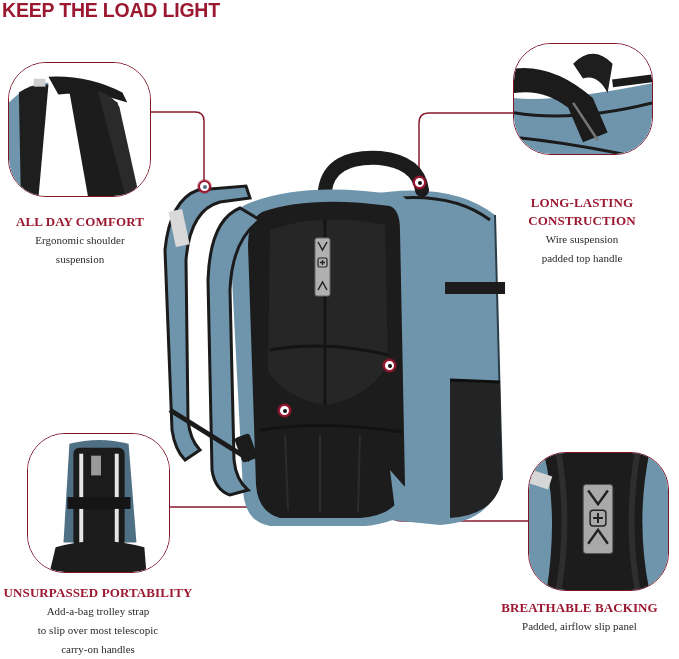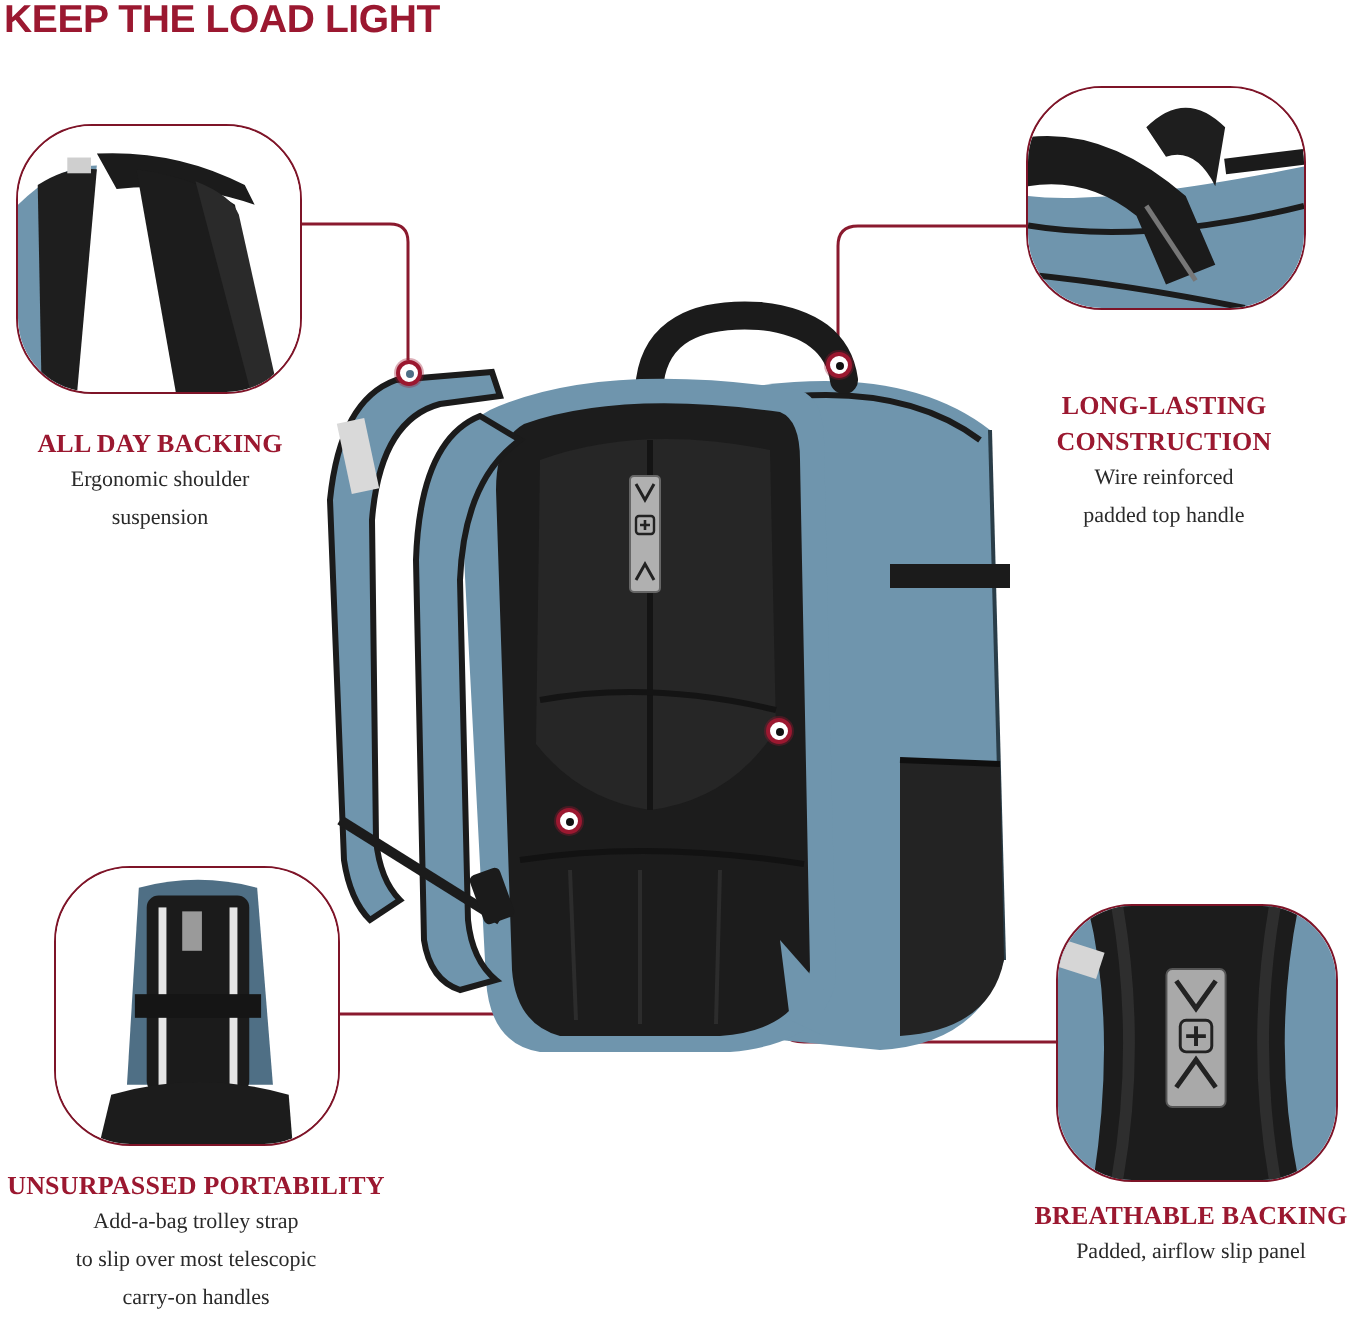--- a/index.html
+++ b/index.html
@@ -139,37 +139,37 @@
       <path d="M30 0 Q42 70 30 139 M110 0 Q98 70 110 139" stroke="#2e2e2e" stroke-width="6" fill="none"></path>
       <rect x="0" y="20" width="22" height="14" fill="#d6d6d6" transform="rotate(18 11 27)"></rect>
       <rect x="55" y="32" width="30" height="70" rx="3" fill="#a9a9a9" stroke="#555" stroke-width="1"></rect>
       <rect x="62" y="58" width="16" height="16" rx="3" fill="#a9a9a9" stroke="#222" stroke-width="1.5"></rect>
       <path d="M70 61 V71 M65 66 H75" stroke="#222" stroke-width="2"></path>
       <path d="M60 38 L70 52 L80 38 M60 92 L70 78 L80 92" stroke="#222" stroke-width="2.5" fill="none"></path>
     </svg>
   </div>
 
   <div class="caption" style="left:4px;top:213px;width:152px;">
-    <div class="cap-head">ALL DAY BACKING</div>
+    <div class="cap-head">ALL DAY COMFORT</div>
     <div class="cap-body">Ergonomic shoulder</div>
     <div class="cap-body">suspension</div>
   </div>
 
   <div class="caption" style="left:517px;top:194px;width:130px;">
     <div class="cap-head">LONG-LASTING</div>
     <div class="cap-head">CONSTRUCTION</div>
-    <div class="cap-body">Wire reinforced</div>
+    <div class="cap-body">Wire suspension</div>
     <div class="cap-body">padded top handle</div>
   </div>
 
   <div class="caption" style="left:0px;top:584px;width:196px;">
     <div class="cap-head">UNSURPASSED PORTABILITY</div>
     <div class="cap-body">Add-a-bag trolley strap</div>
     <div class="cap-body">to slip over most telescopic</div>
     <div class="cap-body">carry-on handles</div>
   </div>
 
-  <div class="caption" style="left:512px;top:599px;width:167px;">
+  <div class="caption" style="left:496px;top:599px;width:167px;">
     <div class="cap-head">BREATHABLE BACKING</div>
     <div class="cap-body">Padded, airflow  slip panel</div>
   </div>
 
 </div>
 
 </body></html>

